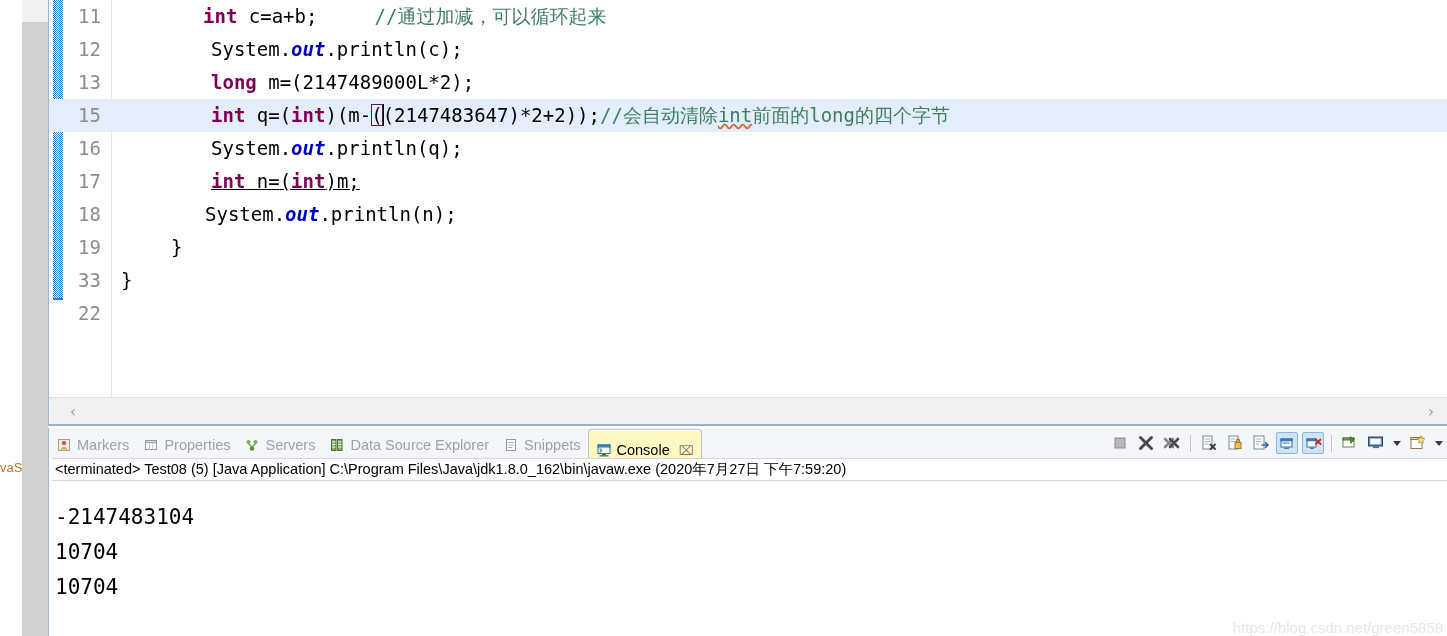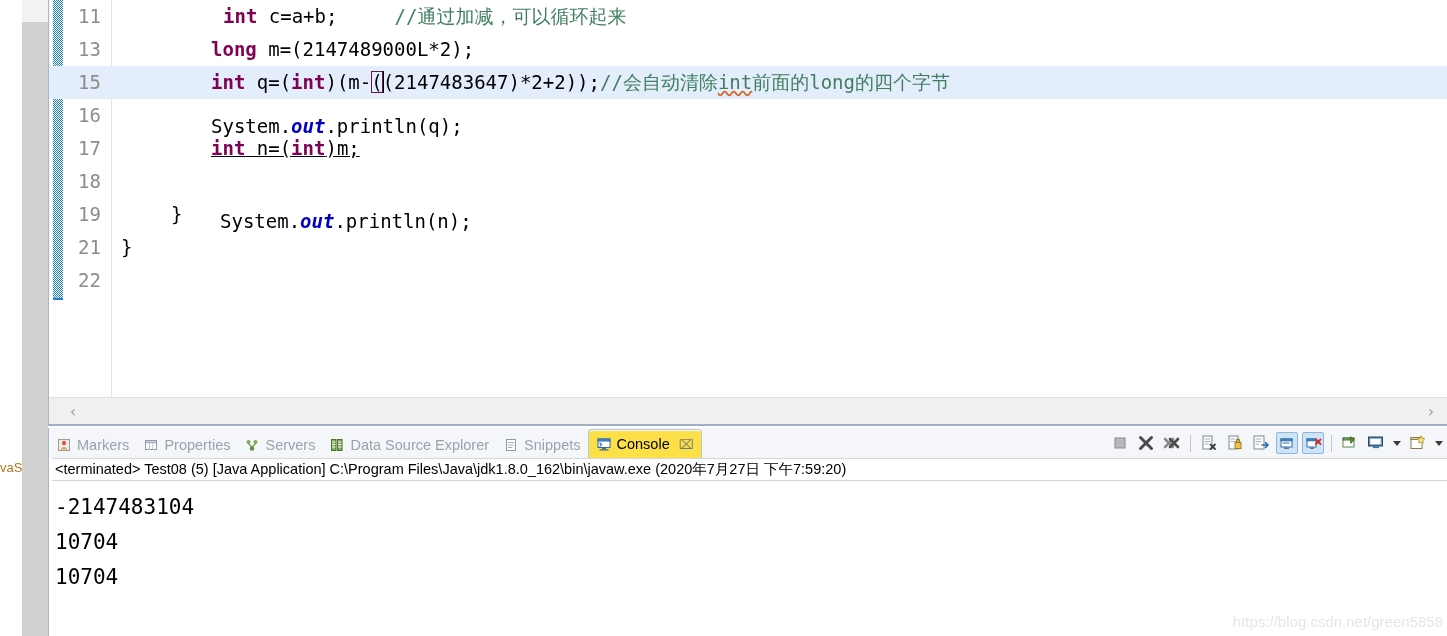--- a/index.html
+++ b/index.html
@@ -177,26 +177,27 @@
     gap: 5px;
     height: 26px;
     padding: 0 7px;
     font-size: 14.5px;
     color: #9aa3ad;
     white-space: nowrap;
     cursor: default;
   }
   .tab.active {
     color: #000000;
-    background: #fde047;
+    background: #fef9c3;
     border: 1px solid #b9c6d6;
     border-bottom: none;
     border-radius: 4px 4px 0 0;
     height: 28px;
     box-shadow: inset 0 1px 0 #ffffff;
+    align-items: flex-end;
   }
   .tab .tab-close {
     font-size: 13px;
     color: #7a7a7a;
     margin-left: 4px;
   }
   .tabicon { display: inline-block; width: 16px; height: 16px; position: relative; }
 
   
   #tabbar-tools {
@@ -249,68 +250,69 @@
     position: absolute;
     left: 0; top: 52px;
     width: 100%; height: 1px;
     background: #d5d5d5;
   }
   #console-out {
     position: absolute;
     left: 6px; top: 54px;
     right: 0; bottom: 0;
     background: #ffffff;
-    padding-top: 8px;
+    padding-top: 18px;
   }
   .out-line {
     height: 35px;
     line-height: 35px;
     font-family: "DejaVu Sans Mono", monospace;
     font-size: 21px;
     color: #000000;
     white-space: pre;
   }
   #console-left-edge {
     position: absolute;
     left: 0; top: 30px;
     width: 3px; bottom: 0;
     background: #ffffff;
   }
 
   #watermark {
     position: absolute;
-    right: 4px; bottom: 6px;
+    right: 4px; bottom: 0;
     font-size: 15px;
     color: #e6e6e6;
     font-family: "Liberation Sans", sans-serif;
     white-space: nowrap;
     text-align: center;
   }
 </style>
 </head>
 <body>
 
 <div id="left-gap"></div>
 <div id="left-vert-label">vaS</div>
 <div id="left-strip-top"></div>
 <div id="left-strip-shade"></div>
 
 <div id="editor">
   <div id="editor-inner">
     <div id="change-bar"></div>
     <div id="gutter-sep"></div>
     <div id="code-lines">
-        <div class="code-line"><span class="lineno">11</span><span class="code-text" style="left: 174px;"><span class="kw">int</span><span class="plain"> c=a+b;</span><span class="plain">     </span><span class="cmt">//通过加减，可以循环起来</span></span></div>
+        <div class="code-line"><span class="lineno">11</span><span class="code-text" style="left: 154px;"><span class="kw">int</span><span class="plain"> c=a+b;</span><span class="plain">     </span><span class="cmt">//通过加减，可以循环起来</span></span></div>
+        <div class="code-line"><span class="lineno">12</span><span class="code-text" style="left: 162px;"><span class="plain">System.</span><span class="fld">out</span><span class="plain">.println(c);</span></span></div>
         <div class="code-line"><span class="lineno">13</span><span class="code-text" style="left: 162px;"><span class="kw">long</span><span class="plain"> m=(2147489000L*2);</span></span></div>
         <div class="code-line current"><span class="lineno">15</span><span class="code-text" style="left: 162px;"><span class="kw">int</span><span class="plain"> q=</span><span class="plain">(</span><span class="kw">int</span><span class="plain">)(m-</span><span class="plain brace-box">(</span><span class="caret"></span><span class="plain">(2147483647)*2+2));</span><span class="cmt">//会自动清除</span><span class="cmt-und">int</span><span class="cmt">前面的long的四个字节</span></span></div>
-        <div class="code-line"><span class="lineno">16</span><span class="code-text" style="left: 162px; margin-top: 11px;"><span class="plain">System.</span><span class="fld">out</span><span class="plain">.println(q);</span></span></div>
+        <div class="code-line"><span class="lineno">16</span><span class="code-text" style="left: 162px;"><span class="plain">System.</span><span class="fld">out</span><span class="plain">.println(q);</span></span></div>
         <div class="code-line"><span class="lineno">17</span><span class="code-text" style="left: 162px; text-decoration: underline;"><span class="kw">int</span><span class="plain"> n=</span><span class="plain">(</span><span class="kw">int</span><span class="plain">)m;</span></span></div>
-        <div class="code-line"><span class="lineno">18</span><span class="code-text" style="left: 171px; margin-top: 40px;"><span class="plain">System.</span><span class="fld">out</span><span class="plain">.println(n);</span></span></div>
+        <div class="code-line"><span class="lineno">18</span><span class="code-text" style="left: 156px;"><span class="plain">System.</span><span class="fld">out</span><span class="plain">.println(n);</span></span></div>
         <div class="code-line"><span class="lineno">19</span><span class="code-text" style="left: 122px;"><span class="plain">}</span></span></div>
-        <div class="code-line"><span class="lineno">21</span><span class="code-text" style="left: 72px;"><span class="plain">}</span></span></div>
+        <div class="code-line"><span class="lineno">33</span><span class="code-text" style="left: 72px;"><span class="plain">}</span></span></div>
         <div class="code-line"><span class="lineno">22</span><span class="code-text" style="left: 72px;"></span></div>
       </div>
   </div>
   <div id="editor-hscroll">
     <div class="arrow left">‹</div>
     <div class="arrow right">›</div>
   </div>
 </div>
 <div id="editor-bottom-border"></div>
 

